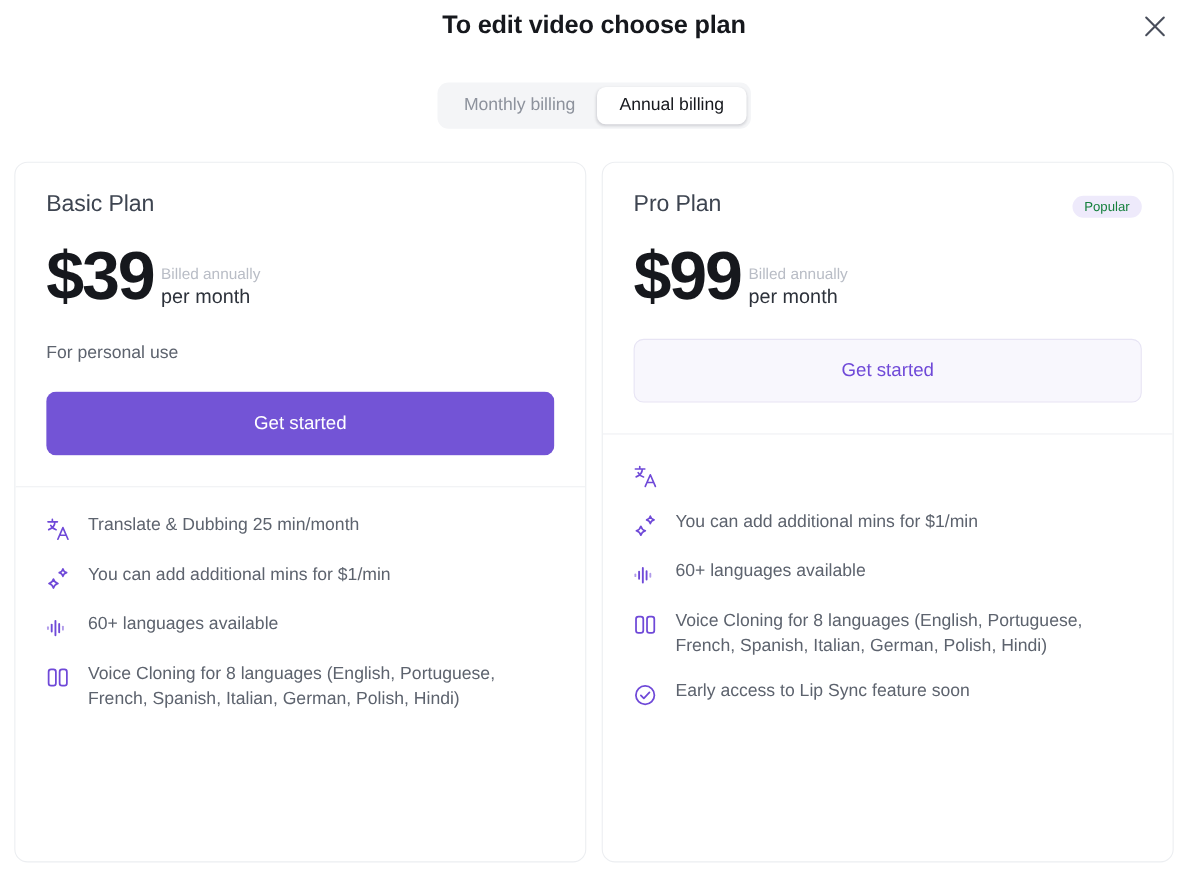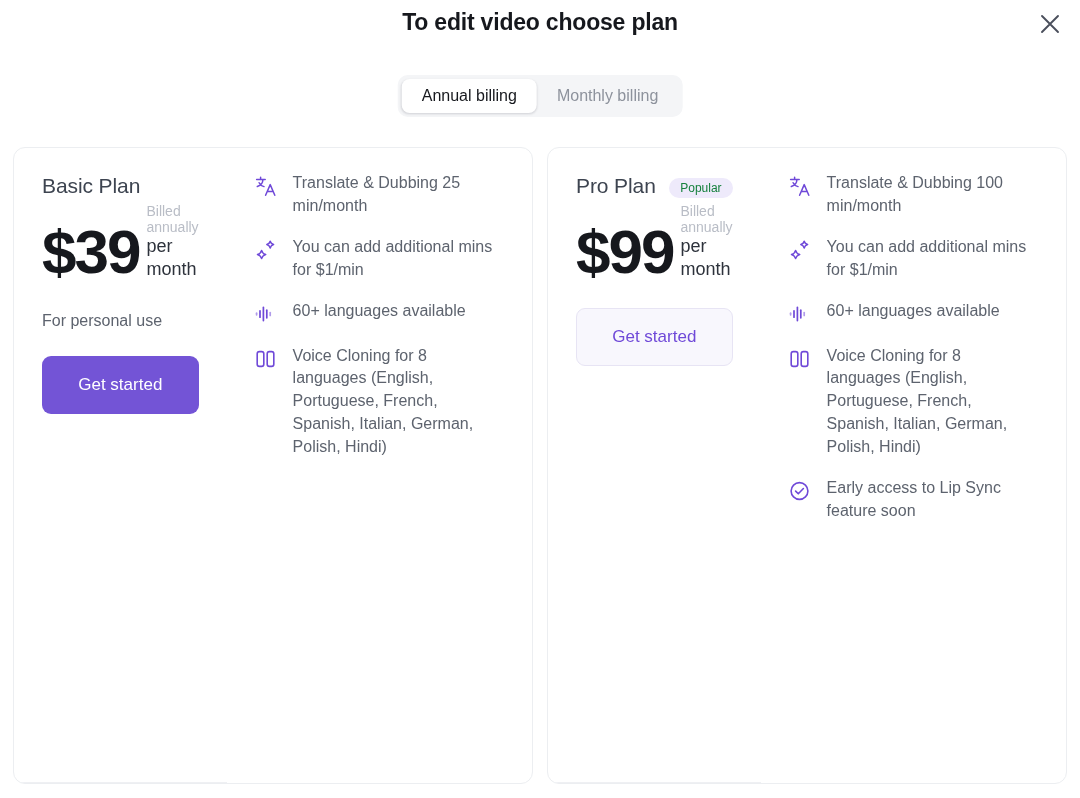--- a/index.html
+++ b/index.html
@@ -88,21 +88,21 @@
     gap: 14px;
   }
   .plan-card {
     width: 520px;
     border: 1px solid #eceef1;
     border-radius: 12px;
     background: #ffffff;
     overflow: hidden;
     min-height: 637px;
     display: flex;
-    flex-direction: row;
+    flex-direction: column;
   }
   .plan-top {
     padding: 26px 28px 28px 28px;
     border-bottom: 1px solid #eff0f3;
   }
   .plan-head {
     display: flex;
     align-items: flex-start;
     justify-content: space-between;
   }
@@ -213,22 +213,22 @@
 
   <button class="close-button">
     <span>
       <svg width="22" height="22" viewBox="0 0 22 22" fill="none">
         <path d="M3 3 L19 19 M19 3 L3 19" stroke="#4a4f5c" stroke-width="1.9" stroke-linecap="round"></path>
       </svg>
     </span>
   </button>
 
   <div class="billing-toggle">
+    <button class="toggle-option">Monthly billing</button>
     <button class="toggle-option active">Annual billing</button>
-    <button class="toggle-option">Monthly billing</button>
   </div>
 
   <div class="plans">
 
     <div class="plan-card">
       <div class="plan-top">
         <div class="plan-head">
           <div class="plan-name">Basic Plan</div>
         </div>
         <div class="price-row">
@@ -308,21 +308,20 @@
 
       <div class="features">
 
         <div class="feature-item">
           <span class="feature-icon">
             <svg width="24" height="24" viewBox="0 0 24 24" fill="none">
               <path d="M2.6 5.4h8.6M6.6 3.2v2.2M8.9 5.4c0 3.3-2.4 6-5.6 7.1M5.1 8.7c.9 1.9 2.7 3.3 4.9 3.9" stroke="#6f49d8" stroke-width="1.5" stroke-linecap="round" stroke-linejoin="round"></path>
               <path d="M11.6 21.2l4.6-10.6 4.6 10.6M13.4 17.6h5.6" stroke="#6f49d8" stroke-width="1.5" stroke-linecap="round" stroke-linejoin="round"></path>
             </svg>
           </span>
-          <span class="feature-text">Translate &amp; Dubbing 100 min/month</span>
         </div>
 
         <div class="feature-item">
           <span class="feature-icon">
             <svg width="24" height="24" viewBox="0 0 24 24" fill="none">
               <path d="M16.2 3.2c.5 1.9 1.5 2.9 3.4 3.4-1.9.5-2.9 1.5-3.4 3.4-.5-1.9-1.5-2.9-3.4-3.4 1.9-.5 2.9-1.5 3.4-3.4z" stroke="#6f49d8" stroke-width="1.5" stroke-linejoin="round"></path>
               <path d="M7.6 12.4c.6 2.3 1.8 3.5 4.1 4.1-2.3.6-3.5 1.8-4.1 4.1-.6-2.3-1.8-3.5-4.1-4.1 2.3-.6 3.5-1.8 4.1-4.1z" stroke="#6f49d8" stroke-width="1.5" stroke-linejoin="round"></path>
             </svg>
           </span>
           <span class="feature-text">You can add additional mins for $1/min</span>

